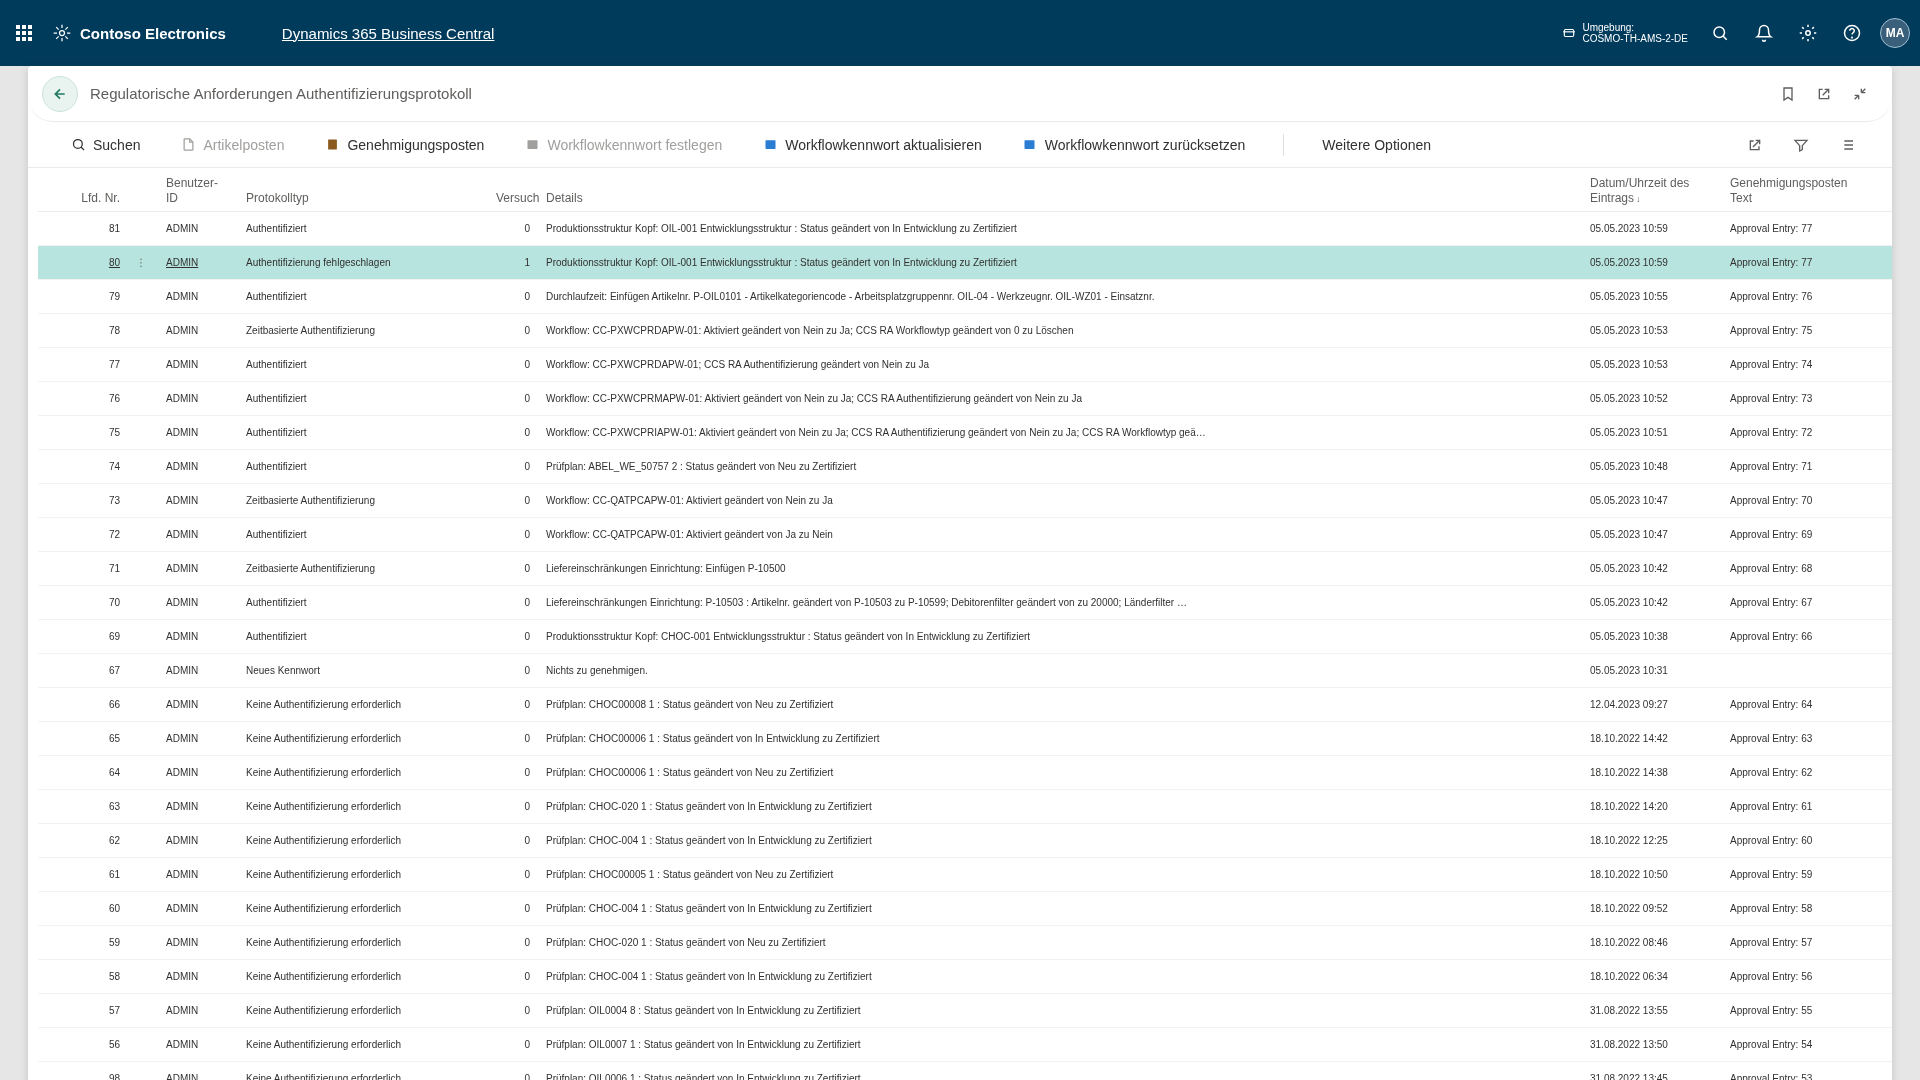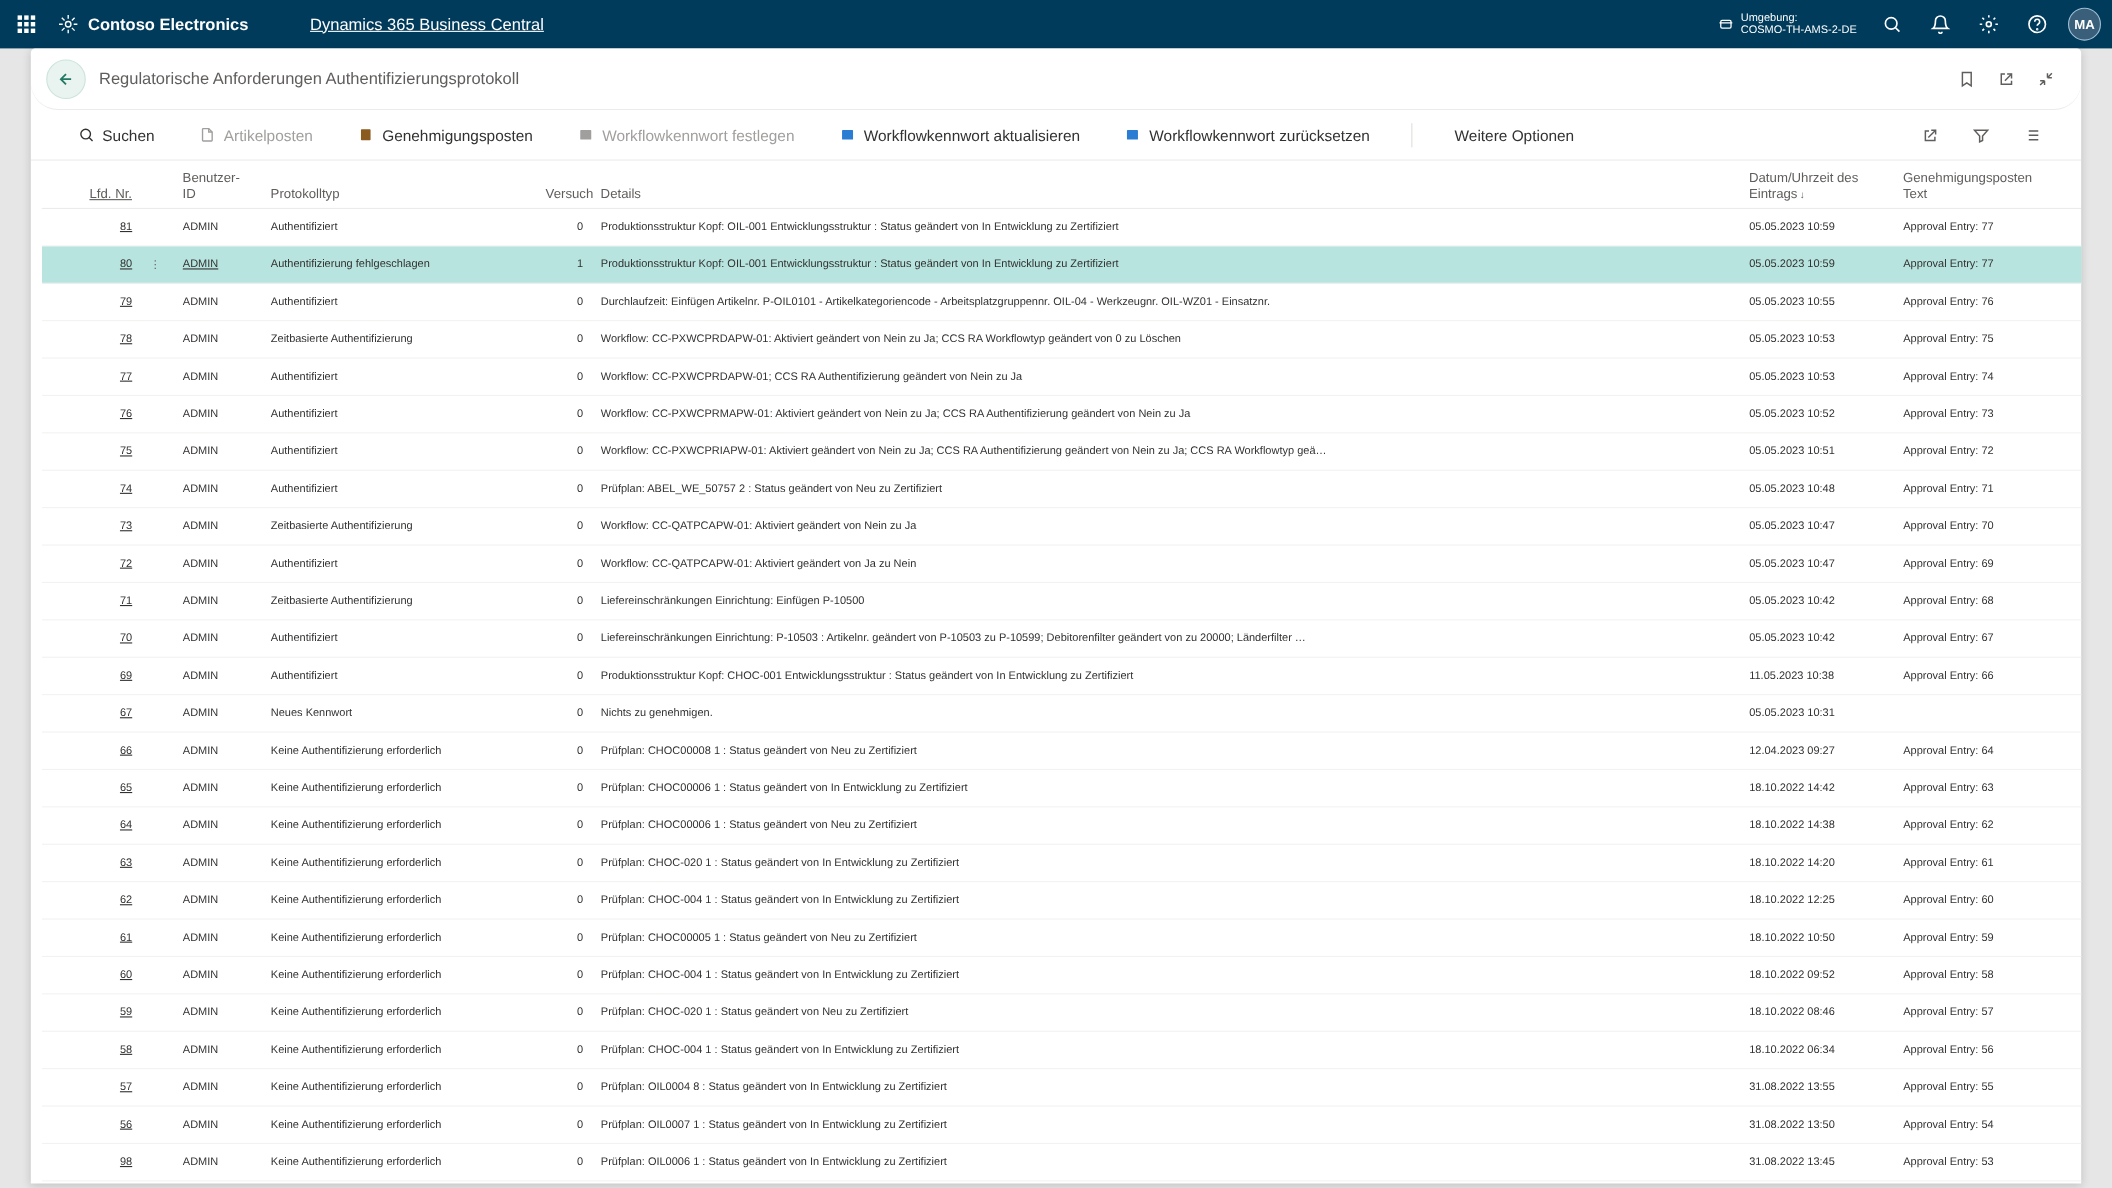--- a/index.html
+++ b/index.html
@@ -1,18 +1,18 @@
 <!DOCTYPE html>
 <html><head>
 <meta charset="utf-8">
 <style>
 * { box-sizing: border-box; margin: 0; padding: 0; }
 body { font-family: "Segoe UI", Arial, sans-serif; font-size: 13px; color: #323130; background: #e6e6e6; overflow: hidden; width:1920px; height:1080px;}
 
-.topnav { background:#003b5c; height:44px; display:flex; align-items:center; color:#fff; padding:0 10px 0 0; }
+.topnav { background:#003b5c; height:66px; display:flex; align-items:center; color:#fff; padding:0 10px 0 0; }
 .topnav .waffle { width:48px; height:48px; display:flex; align-items:center; justify-content:center; cursor:pointer;}
 .waffle-grid { width:16px; height:16px; display:grid; grid-template-columns:repeat(3,4px); grid-template-rows:repeat(3,4px); gap:2px;}
 .waffle-grid span{background:#fff;}
 .topnav .logo { display:flex; align-items:center; gap:8px; margin-left:4px; font-size:15px; font-weight:600;}
 .logo-icon{width:20px;height:20px; display:inline-block;}
 .logo-icon svg{stroke:#fff; fill:none; stroke-width:1.5;}
 .topnav .product { margin-left:56px; font-size:15px;text-decoration:underline;}
 .topnav .spacer { flex:1; }
 .topnav .env { display:flex; align-items:center; gap:6px; margin-right:10px; font-size:10px; line-height:1.1; cursor:pointer;}
 .env-lines{display:flex;flex-direction:column;}
@@ -33,21 +33,21 @@
 .action .aicon.blue{color:#2b7cd3;}
 .action .aicon.brown{color:#8a5a1e;}
 .action .aicon.grey{color:#a19f9d;}
 .sep{ width:1px; height:22px; background:#e1dfdd; margin:0 12px;}
 .actionbar .flex{flex:1;}
 .right-action{width:34px;height:46px;display:flex;align-items:center;justify-content:center;cursor:pointer;color:#605e5c;}
 
 .table-wrap{ flex:1; overflow:hidden; position:relative; padding-left:10px;}
 .thead{ display:flex; align-items:flex-end; height:44px; border-bottom:1px solid #edebe9; font-size:12px; color:#605e5c; padding:0 20px 6px 0;}
 .th,.td{ padding:0 8px;}
-.col-nr{ width:90px; text-align:right;text-decoration:underline;}
+.col-nr{ width:90px; text-align:right;}
 .col-menu{ width:30px;}
 .col-user{ width:80px;}
 .col-type{ width:250px;}
 .col-try{ width:50px; text-align:right;}
 .col-det{ flex:1; min-width:0;}
 .col-date{ width:140px;}
 .col-appr{ width:150px;}
 .thead .th{line-height:1.2;}
 .sort-caret{font-size:9px; margin-left:2px;}
 .tbody{ position:absolute; top:44px; left:10px; right:0; bottom:0; overflow-y:auto; overflow-x:hidden;}
@@ -367,21 +367,21 @@
           <div class="td col-date">05.05.2023 10:42</div>
           <div class="td col-appr">Approval Entry: 67</div>
         </div>
         <div class="row">
           <div class="td col-nr">69</div>
           <div class="td col-menu"><span class="menu-dots">⋮</span></div>
           <div class="td col-user">ADMIN</div>
           <div class="td col-type">Authentifiziert</div>
           <div class="td col-try">0</div>
           <div class="td col-det">Produktionsstruktur Kopf: CHOC-001 Entwicklungsstruktur : Status geändert von In Entwicklung zu Zertifiziert</div>
-          <div class="td col-date">11.05.2023 10:38</div>
+          <div class="td col-date">05.05.2023 10:38</div>
           <div class="td col-appr">Approval Entry: 66</div>
         </div>
         <div class="row">
           <div class="td col-nr">67</div>
           <div class="td col-menu"><span class="menu-dots">⋮</span></div>
           <div class="td col-user">ADMIN</div>
           <div class="td col-type">Neues Kennwort</div>
           <div class="td col-try">0</div>
           <div class="td col-det">Nichts zu genehmigen.</div>
           <div class="td col-date">05.05.2023 10:31</div>

